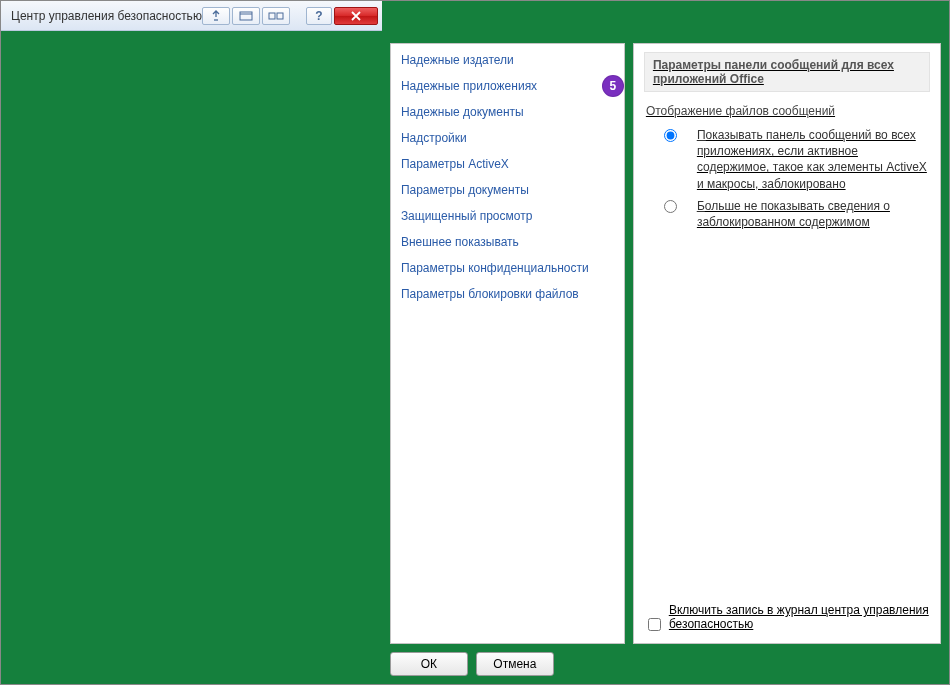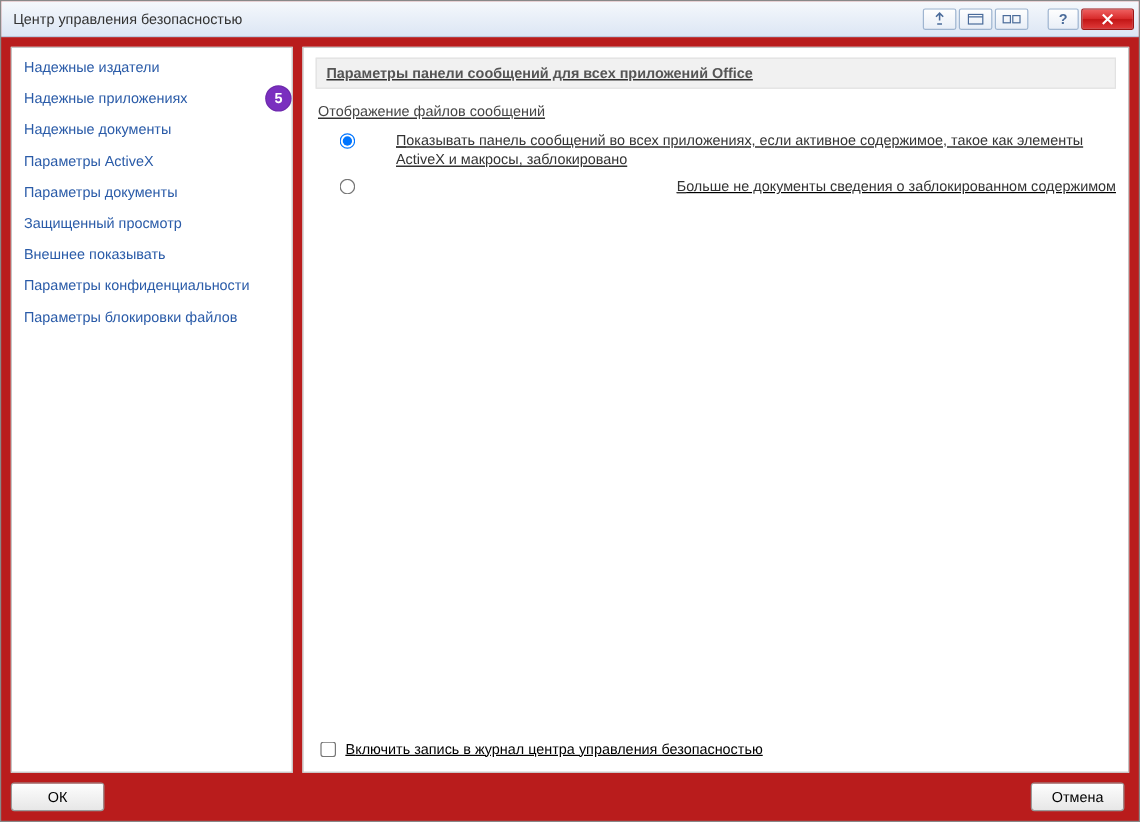--- a/index.html
+++ b/index.html
@@ -1,65 +1,65 @@
 <!DOCTYPE html>
 <html><head>
 <meta charset="utf-8">
 <style>
   * { box-sizing: border-box; margin: 0; padding: 0; font-family: "Segoe UI", Tahoma, sans-serif; font-size: 12px; }
   body { background: #fff; width: 950px; height: 685px; overflow: hidden; }
 
-  .window { width: 950px; height: 685px; background: #b91c1c; border: 1px solid #888; position: relative; display: flex; flex-direction: column; }
+  .window { width: 950px; height: 685px; background: #15803d; border: 1px solid #888; position: relative; display: flex; flex-direction: row; }
 
   .titlebar {
     height: 30px;
     background: linear-gradient(#f5f8fc, #dce6f4);
     border-bottom: 1px solid #b9c9de;
     display: flex; align-items: center; justify-content: space-between;
     padding: 0 4px 0 10px;
   }
   .titlebar .title { color: #333; font-size: 12px; }
   .titlebar .controls { display: flex; gap: 2px; align-items: center; }
   .tb-btn { width: 28px; height: 18px; border: 1px solid #9fb5d0; border-radius: 2px; background: linear-gradient(#fefefe,#e8eef7); display: flex; align-items: center; justify-content: center; cursor: pointer; }
   .tb-btn.help { width: 26px; margin-left: 6px; }
   .tb-btn.close { width: 44px; background: linear-gradient(#ee5f5f 0%, #d82a2a 48%, #c31616 52%, #e03a3a 100%); border-color: #9e1414; }
   .tb-btn.close svg { stroke:#fff; }
   .tb-btn svg { display:block; }
   .tb-sep { width: 6px; }
 
-  .client { flex: 1; display: flex; flex-direction: column; padding: 8px; }
+  .client { flex: 1; display: flex; flex-direction: column; padding: 8px; margin-top: 34px; }
   .panels { flex: 1; display: flex; gap: 8px; }
 
   .sidebar { width: 235px; border: 1px solid #c4c4c4; background: #fff; padding: 3px 2px; }
   .side-item { padding: 6px 8px; color: #2a5ba8; cursor: pointer; border-radius: 2px; position: relative; }
   .side-item.selected {
     background: linear-gradient(#ffe9a6, #ffd36b);
     border: 1px solid #d8a326; color: #333;
     padding: 5px 7px;
   }
 
   .badge { position: absolute; width: 22px; height: 22px; border-radius: 50%; background: #7a2fbf; color: #fff; display:flex; align-items:center; justify-content:center; font-weight:bold; font-size:12px; top: 2px; right: -2px; box-shadow: 0 0 0 1px rgba(0,0,0,0.1) inset; }
 
   .main { flex: 1; border: 1px solid #c4c4c4; background: #fff; padding: 8px 10px 10px 10px; display:flex; flex-direction:column;text-decoration:underline; }
   .section-heading {
     background: #f1f1f1; border: 1px solid #e2e2e2; padding: 5px 8px;
     font-weight: bold; color: #555; margin-bottom: 8px;
   }
   .subheading { margin: 4px 0 6px 2px; color: #444; }
 
   .radio-group { margin-left: 20px; }
-  .radio-row { display: flex; align-items: flex-start; gap: 4px; padding: 3px 0; line-height: 1.35; justify-content: space-between; }
+  .radio-row { display: flex; align-items: flex-start; gap: 20px; padding: 3px 0; line-height: 1.35; justify-content: space-between; }
   .radio-row label { color: #333; max-width: 600px; }
   .underline-first::first-letter { text-decoration: underline; }
 
   .spacer { flex:1; }
 
-  .checkbox-row { display:flex; align-items:center; gap:8px; margin: 0 0 2px 4px; }
+  .checkbox-row { display:flex; align-items:flex-end; gap:8px; margin: 0 0 2px 4px; }
 
-  .footer { display:flex; justify-content:space-between; gap:8px; padding: 8px 4px 0 0; }
+  .footer { display:flex; justify-content:flex-start; gap:8px; padding: 8px 4px 0 0; }
   .btn { min-width: 78px; height: 24px; border: 1px solid #9a9a9a; border-radius: 3px; background: linear-gradient(#fdfdfd,#e7e7e7); cursor:pointer; padding: 0 10px; }
 
   input[type=radio], input[type=checkbox] { margin-top: 2px; cursor:pointer; }
 </style>
 </head>
 <body>
 
 <div class="window">
 
   <div class="titlebar">
@@ -95,40 +95,41 @@
     </div>
   </div>
 
   <div class="client">
     <div class="panels">
 
       <div class="sidebar" id="sidebar">
           <div class="side-item"><span>Надежные издатели</span></div>
           <div class="side-item"><span>Надежные приложениях</span><div class="badge">5</div></div>
           <div class="side-item"><span>Надежные документы</span></div>
+          <div class="side-item"><span>Надстройки</span></div>
           <div class="side-item"><span>Параметры ActiveX</span></div>
           <div class="side-item"><span>Параметры документы</span></div>
           <div class="side-item"><span>Защищенный просмотр</span></div>
           <div class="side-item"><span>Внешнее показывать</span></div>
           <div class="side-item"><span>Параметры конфиденциальности</span></div>
           <div class="side-item"><span>Параметры блокировки файлов</span></div>
         </div>
 
       <div class="main">
         <div class="section-heading">Параметры панели сообщений для всех приложений Office</div>
         <div class="subheading">Отображение файлов сообщений</div>
 
         <div class="radio-group" id="radios">
             <div class="radio-row">
               <input type="radio" name="msgbar" id="r0" checked="" style="">
               <label for="r0" class="underline-first">Показывать панель сообщений во всех приложениях, если активное содержимое, такое как элементы ActiveX и макросы, заблокировано</label>
             </div>
             <div class="radio-row">
               <input type="radio" name="msgbar" id="r1" style="">
-              <label for="r1" class="underline-first">Больше не документы сведения о заблокированном содержимом</label>
+              <label for="r1" class="underline-first">Больше не показывать сведения о заблокированном содержимом</label>
             </div>
           </div>
 
         <div class="spacer"></div>
 
         <div class="checkbox-row">
           <input type="checkbox" id="log-cb" style="">
           <label for="log-cb" class="underline-first">Включить запись в журнал центра управления безопасностью</label>
         </div>
       </div>

